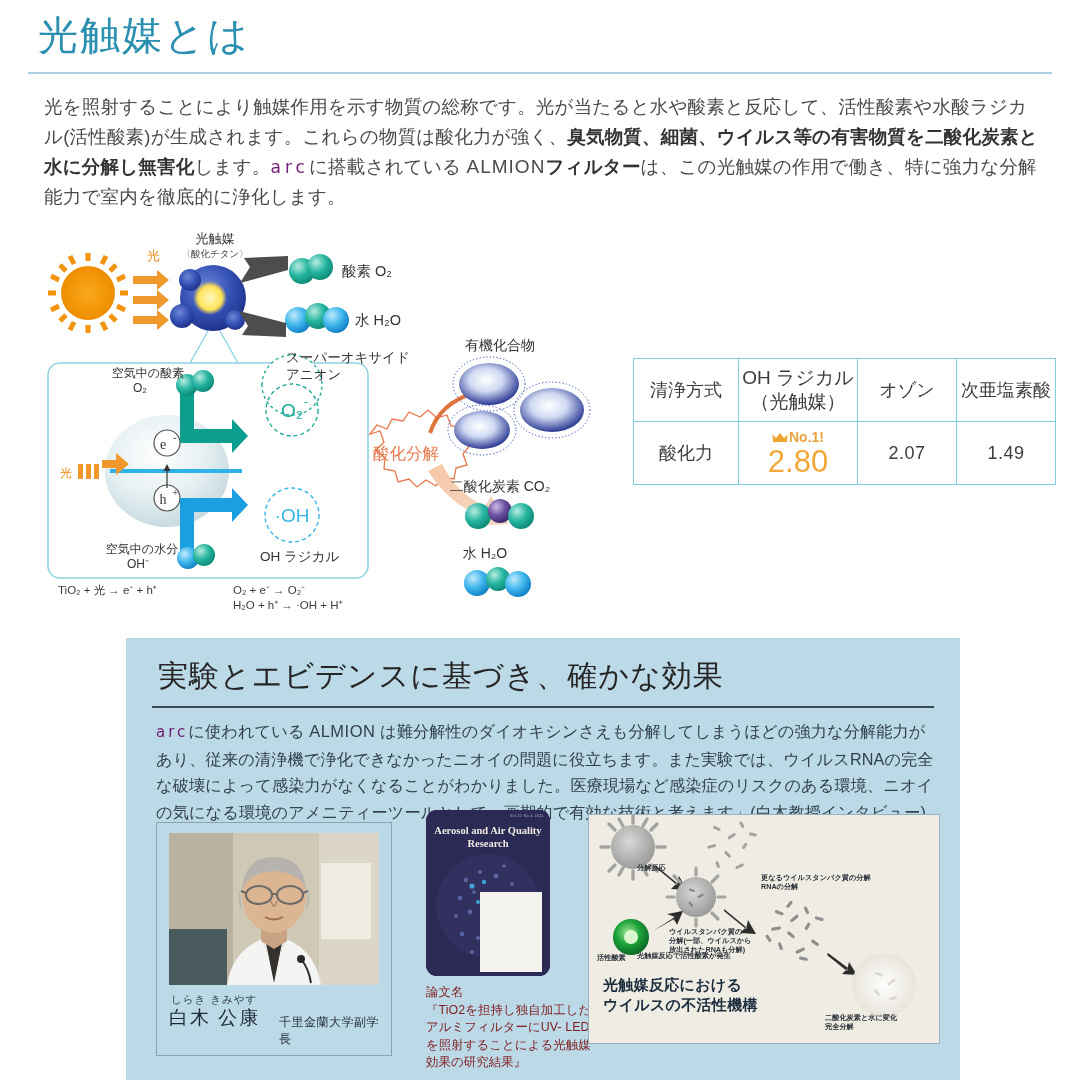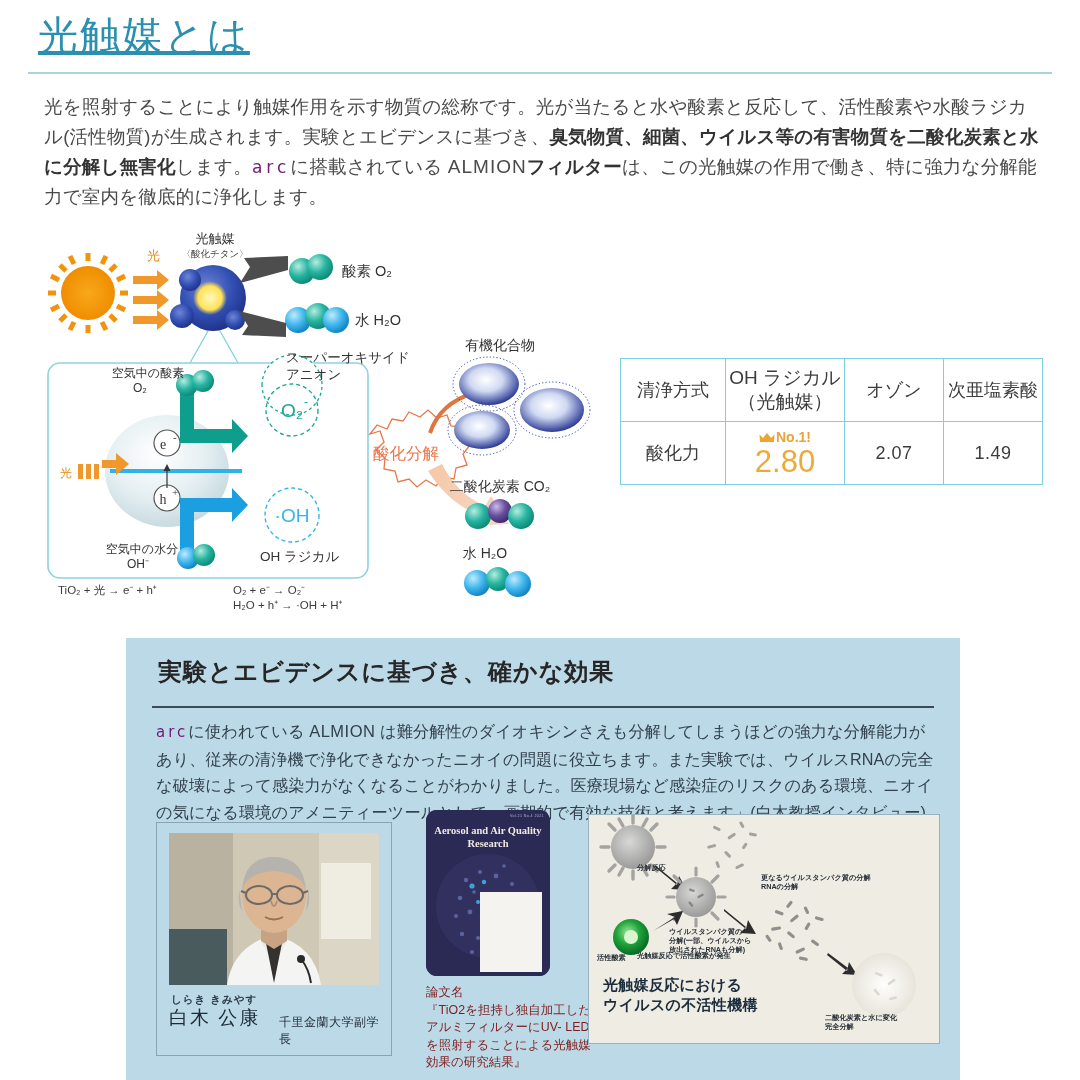--- a/index.html
+++ b/index.html
@@ -6,21 +6,21 @@
   body{
     width:1080px;height:1080px;background:#ffffff;
     font-family:"Liberation Sans","DejaVu Sans",sans-serif;
     color:#3a3a3a;overflow:hidden;position:relative;
   }
   .page{position:relative;width:1080px;height:1080px;}
 
   
   .page-title{
     position:absolute;left:38px;top:8px;
-    font-size:40px;letter-spacing:2px;color:#2b8fb0;font-weight:400;text-decoration:underline;
+    font-size:40px;letter-spacing:2px;color:#2b8fb0;font-weight:400;
   }
   .title-rule{
     position:absolute;left:28px;top:72px;width:1024px;height:2px;
     background:#a9d3e0;
   }
 
   
   .intro{
     position:absolute;left:44px;top:92px;width:1000px;
     font-size:18.5px;line-height:30px;color:#4a4a4a;letter-spacing:.2px;
@@ -31,21 +31,21 @@
     color:#701a75;
   }
   .almion{letter-spacing:1px;font-size:19px;}
 
   
   .figure{position:absolute;left:30px;top:228px;width:580px;height:390px;}
   .fig-svg{position:absolute;left:0;top:0;}
 
   
   .tbl-wrap{position:absolute;left:620px;top:358px;width:418px;}
-  table.cmp{border-collapse:collapse;width:418px;table-layout:fixed;}
+  table.cmp{border-collapse:collapse;width:418px;table-layout:fixed;margin-left:13px;}
   table.cmp td{
     border:1.5px solid #7fcfe0;text-align:center;vertical-align:middle;
     font-size:18px;color:#3c3c3c;padding:0;
   }
   table.cmp tr.head td{height:62px;line-height:24px;}
   table.cmp tr.body td{height:62px;}
   .col1{width:104px;}
   .col2{width:118px;}
   .col3{width:98px;}
   .col4{width:98px;}
@@ -65,22 +65,22 @@
     position:absolute;left:620px;top:508px;width:440px;
     font-size:19px;line-height:31px;color:#4a4a4a;
   }
 
   
   .panel{
     position:absolute;left:126px;top:638px;width:834px;height:442px;
     background:#bcd9e8;
   }
   .panel-title{
-    position:absolute;left:32px;top:18px;font-size:24px;color:#262626;
-    letter-spacing:1px;font-weight:700;
+    position:absolute;left:32px;top:18px;font-size:30px;color:#262626;
+    letter-spacing:1px;font-weight:400;
   }
   .panel-rule{
     position:absolute;left:26px;top:68px;width:782px;height:2px;background:#3b4a57;
   }
   .panel-body{
     position:absolute;left:30px;top:80px;width:780px;
     font-size:16.2px;line-height:26.5px;color:#32414c;letter-spacing:.1px;
   }
   .panel-body .brandlogo{font-size:15px;letter-spacing:3px;}
   .panel-body .almion{font-size:16.5px;letter-spacing:.5px;}
@@ -90,21 +90,21 @@
 
   .card-photo{
     position:absolute;left:0;top:0;width:234px;height:232px;
     border:1px solid #8aa4b4;background:#bcd9e8;
   }
   .photo-frame{
     position:absolute;left:12px;top:10px;width:210px;height:152px;
     overflow:hidden;background:#cfc7b4;
   }
   .cap-kana{
-    position:absolute;left:14px;top:170px;font-size:10.5px;color:#2c3b46;letter-spacing:1px;font-weight:bold;
+    position:absolute;left:14px;top:170px;font-size:10.5px;color:#2c3b46;letter-spacing:1px;
   }
   .cap-name{
     position:absolute;left:12px;top:182px;font-size:19px;color:#1d2a33;letter-spacing:2px;
   }
   .cap-role{
     position:absolute;left:122px;top:191px;font-size:12px;color:#26323c;letter-spacing:.5px;
   }
 
   .card-paper{position:absolute;left:252px;top:-12px;width:192px;height:250px;}
   .paper-thumb{
@@ -138,21 +138,21 @@
   .v-lbl{position:absolute;color:#283038;font-size:7.2px;line-height:9.2px;font-weight:bold;}
 </style>
 </head>
 <body>
 
 <div class="page">
 
   <div class="page-title">光触媒とは</div>
   <div class="title-rule"></div>
 
-  <div class="intro"><span>光を照射することにより触媒作用を示す物質の総称です。光が当たると水や酸素と反応して、活性酸素や水酸ラジカル(活性物質)が生成されます。実験とエビデンスに基づき、</span><b>臭気物質、細菌、ウイルス等の有害物質を二酸化炭素と水に分解し無害化</b><span>します。</span><span class="brandlogo">arc</span><span>に搭載されている </span><span class="almion">ALMION</span><b>フィルター</b><span>は、この光触媒の作用で働き、特に強力な分解能力で室内を徹底的に浄化します。</span></div>
+  <div class="intro"><span>光を照射することにより触媒作用を示す物質の総称です。光が当たると水や酸素と反応して、活性酸素や水酸ラジカル(活性酸素)が生成されます。これらの物質は酸化力が強く、</span><b>臭気物質、細菌、ウイルス等の有害物質を二酸化炭素と水に分解し無害化</b><span>します。</span><span class="brandlogo">arc</span><span>に搭載されている </span><span class="almion">ALMION</span><b>フィルター</b><span>は、この光触媒の作用で働き、特に強力な分解能力で室内を徹底的に浄化します。</span></div>
 
   <div class="figure">
     <svg class="fig-svg" width="580" height="390" viewBox="0 0 580 390">
       <defs>
         <radialGradient id="gSun" cx="50%" cy="50%" r="50%">
           <stop offset="0%" stop-color="#f9a81c"></stop>
             <stop offset="100%" stop-color="#f08d00"></stop>
         </radialGradient>
         <radialGradient id="gPart" cx="40%" cy="35%" r="70%">
           <stop offset="0%" stop-color="#6f86d6"></stop>

